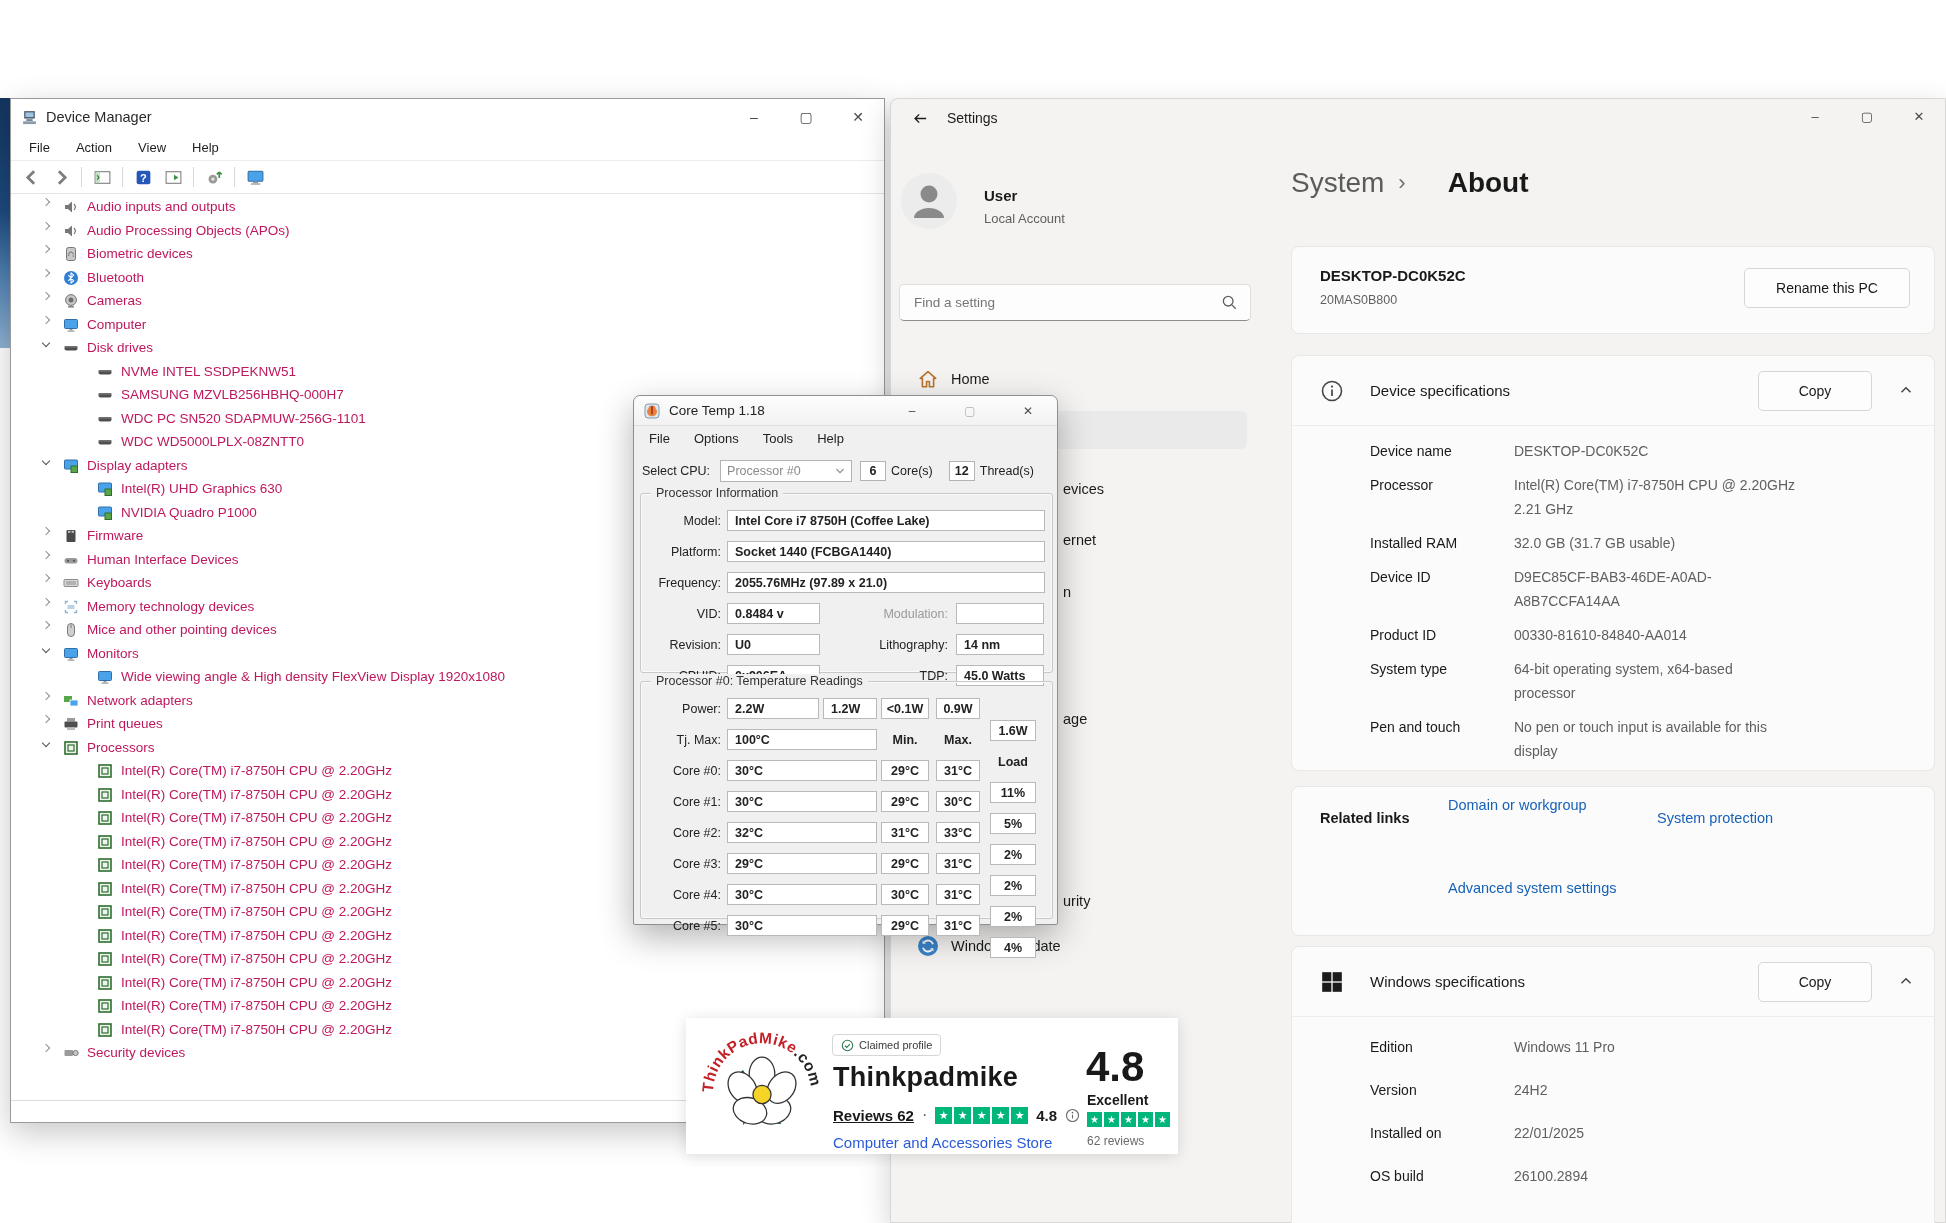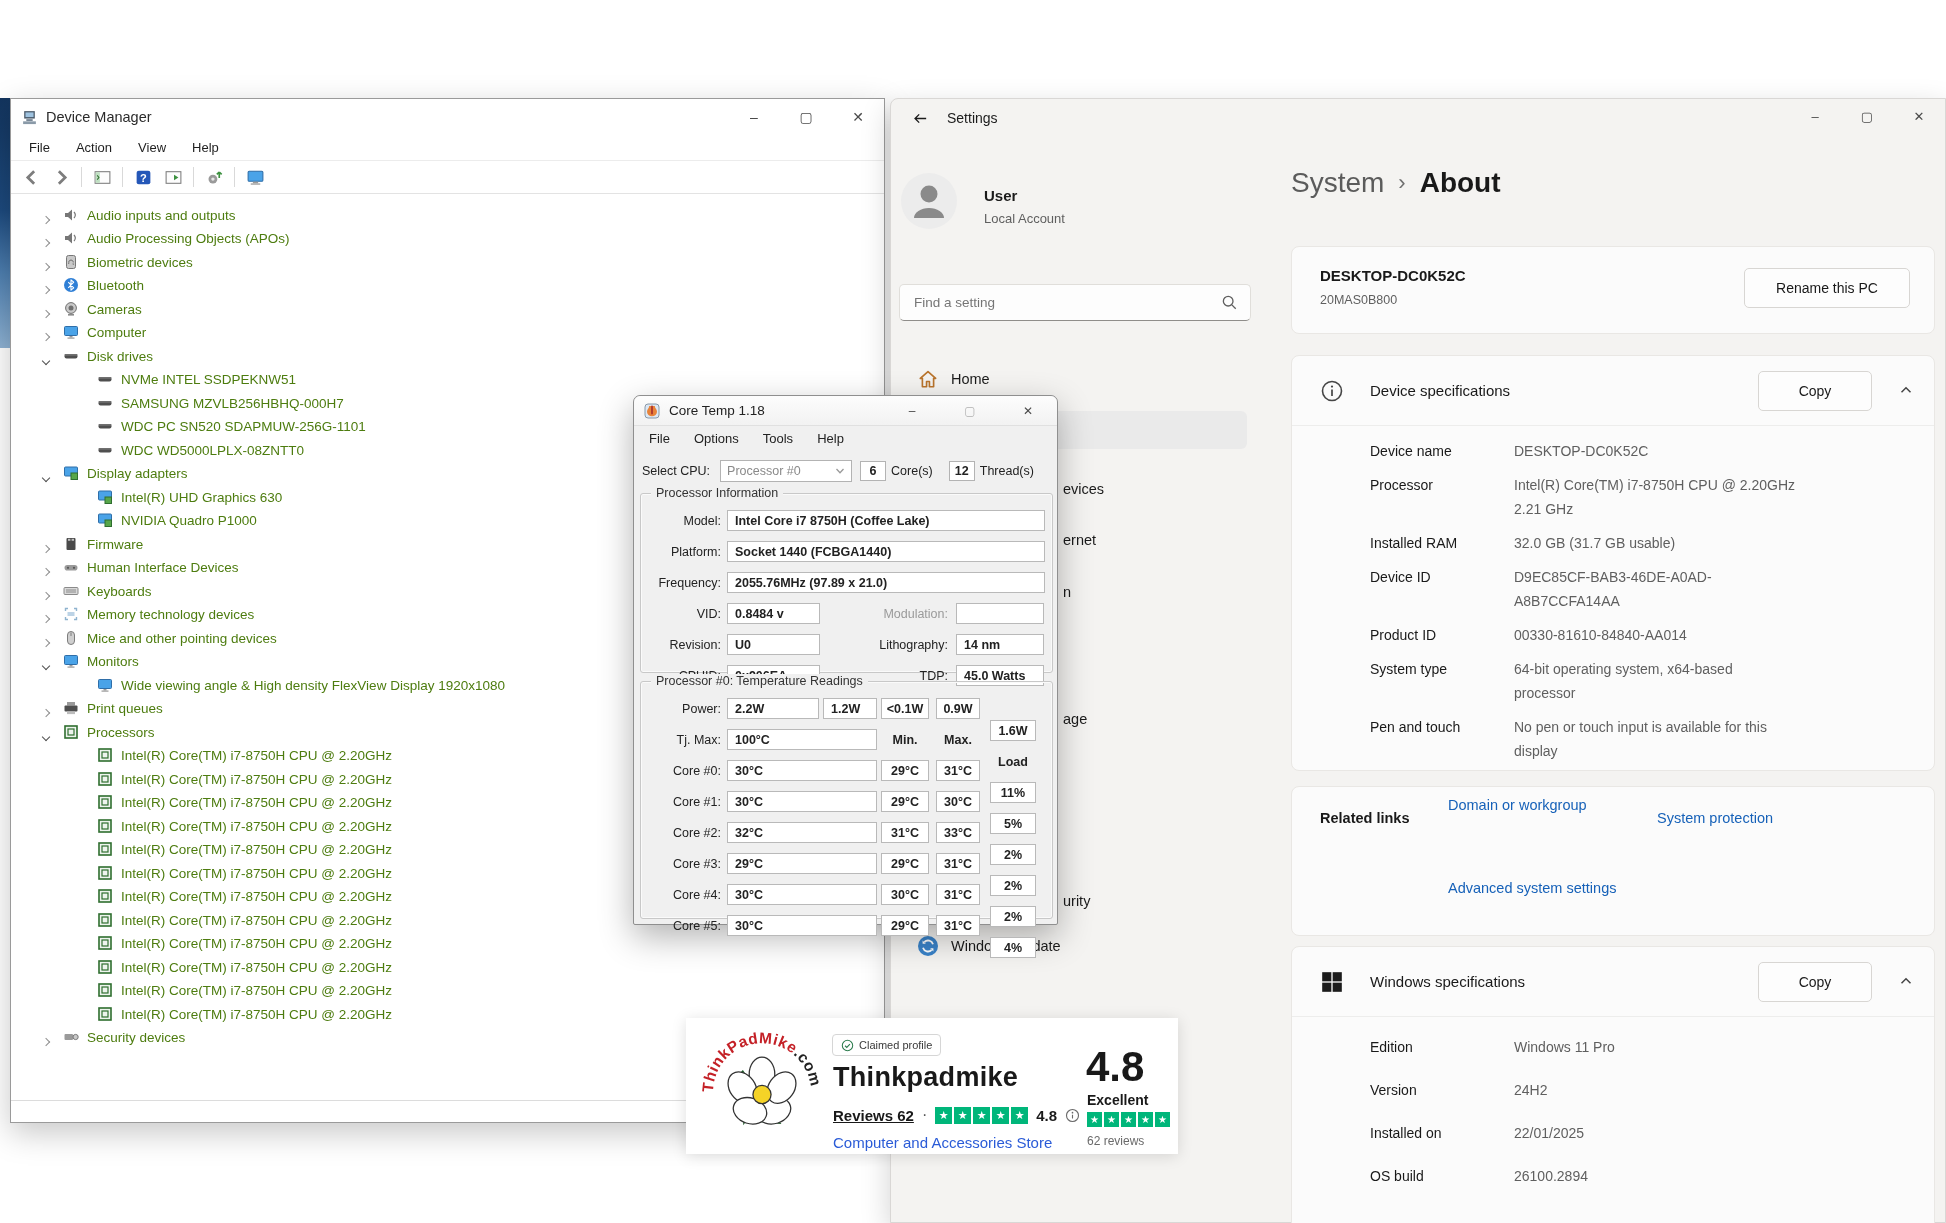--- a/index.html
+++ b/index.html
@@ -20,21 +20,21 @@
   .win-btn { width:52px; height:100%; display:flex; align-items:center; justify-content:center;
     font-size:14px; color:#4a4a4a; }
   .dm-menubar { height:26px; display:flex; align-items:center; gap:26px; padding-left:18px;
     border-bottom:1px solid #ececec; font-size:13px; color:#1f1f1f; }
   .dm-toolbar { height:33px; display:flex; align-items:center; gap:6px; padding-left:8px;
     border-bottom:1px solid #e3e3e3; }
   .tb-icon { width:24px; height:24px; display:flex; align-items:center; justify-content:center; }
   .tb-icon svg { width:19px; height:19px; }
   .tb-sep { width:1px; height:20px; background:#d9d9d9; margin:0 2px; }
   .dm-tree { padding-top:5px; }
-  .tree-row { display:flex; align-items:flex-end; height:23.5px; font-size:13.5px; color:#4d7c0f; }
+  .tree-row { display:flex; align-items:flex-start; height:23.5px; font-size:13.5px; color:#be185d; }
   .tree-row .chevbox { width:14px; display:flex; justify-content:center; margin-left:28px; }
   .tree-row.child .chevbox { margin-left:76px; width:0; }
   .chev { width:6px; height:6px; border-right:1.6px solid #8f8f8f; border-bottom:1.6px solid #8f8f8f; display:inline-block; }
   .chev.right { transform:rotate(-45deg); }
   .chev.down  { transform:rotate(45deg); border-color:#4f4f4f; }
   .tree-row .nicon { width:16px; height:16px; margin:0 8px 0 10px; flex:none; }
   .tree-row .nicon svg { width:16px; height:16px; }
   .dm-bottom-line { position:absolute; left:0; right:0; top:1001px; border-top:1px solid #dcdcdc; }
 
   
@@ -57,21 +57,21 @@
   .side-row { position:absolute; left:8px; width:352px; height:36px; display:flex; align-items:center; font-size:14.5px; color:#1b1b1b; }
   .side-row .sicon { width:22px; height:22px; margin:0 12px 0 18px; }
   .side-row .sicon svg { width:22px; height:22px; }
   .side-selected { position:absolute; left:8px; top:312px; width:348px; height:38px; background:#eaeaea; border-radius:6px; }
   .side-frag { position:absolute; left:172px; font-size:14.5px; color:#1b1b1b; }
 
   .st-main { position:absolute; left:400px; top:0; width:644px; height:100%; }
   .breadcrumb { position:absolute; top:68px; left:0; font-size:28px; display:flex; align-items:center; gap:14px; }
   .bc-root { color:#5b5b5b; }
   .bc-sep  { color:#707070; font-size:22px; }
-  .bc-page { color:#191919; font-weight:bold; }
+  .bc-page { color:#191919; font-weight:bold;margin-left:28px; }
   .card { position:absolute; left:0; width:644px; background:#fbfbfb; border:1px solid #e9e7e4; border-radius:8px; }
   .card-devname { top:147px; height:88px; }
   .devname-t { position:absolute; left:28px; top:20px; font-size:15px; font-weight:600; color:#191919; }
   .devname-s { position:absolute; left:28px; top:46px; font-size:12.5px; color:#5f5f5f; }
   .btn-light { position:absolute; background:#fdfdfd; border:1px solid #d8d6d3; border-radius:5px;
     font-size:14px; color:#191919; display:flex; align-items:center; justify-content:center; }
   .rename-btn { right:24px; top:21px; width:166px; height:40px; }
   .card-specs { top:256px; height:416px; }
   .card-head { position:absolute; left:0; top:0; right:0; height:69px; display:flex; align-items:center; }
   .card-head .cicon { width:24px; height:24px; margin-left:28px; }
@@ -434,20 +434,30 @@
               <rect x="6.5" y="12" width="3" height="1.5" fill="#9a9a9a"></rect>
               <rect x="4.5" y="13.5" width="7" height="1.2" fill="#9a9a9a"></rect>
             </svg></span>
           <span>Wide viewing angle &amp; High density FlexView Display 1920x1080</span>
         </div>
         <div class="tree-row">
           <span class="chevbox">
             <span class="chev right"></span>
           </span>
           <span class="nicon"><svg viewBox="0 0 16 16">
+              <rect x="1" y="3" width="8" height="6" fill="#57a64a"></rect>
+              <rect x="7" y="7" width="8" height="6" fill="#4aa3e8" stroke="#fff" stroke-width=".8"></rect>
+            </svg></span>
+          <span>Network adapters</span>
+        </div>
+        <div class="tree-row">
+          <span class="chevbox">
+            <span class="chev right"></span>
+          </span>
+          <span class="nicon"><svg viewBox="0 0 16 16">
               <rect x="4" y="2" width="8" height="3.5" fill="#9a9a9a"></rect>
               <rect x="1.5" y="5.5" width="13" height="6" rx="1" fill="#4f4f4f"></rect>
               <rect x="4" y="11.5" width="8" height="2.6" fill="#bdbdbd"></rect>
             </svg></span>
           <span>Print queues</span>
         </div>
         <div class="tree-row">
           <span class="chevbox">
             <span class="chev down"></span>
           </span>

